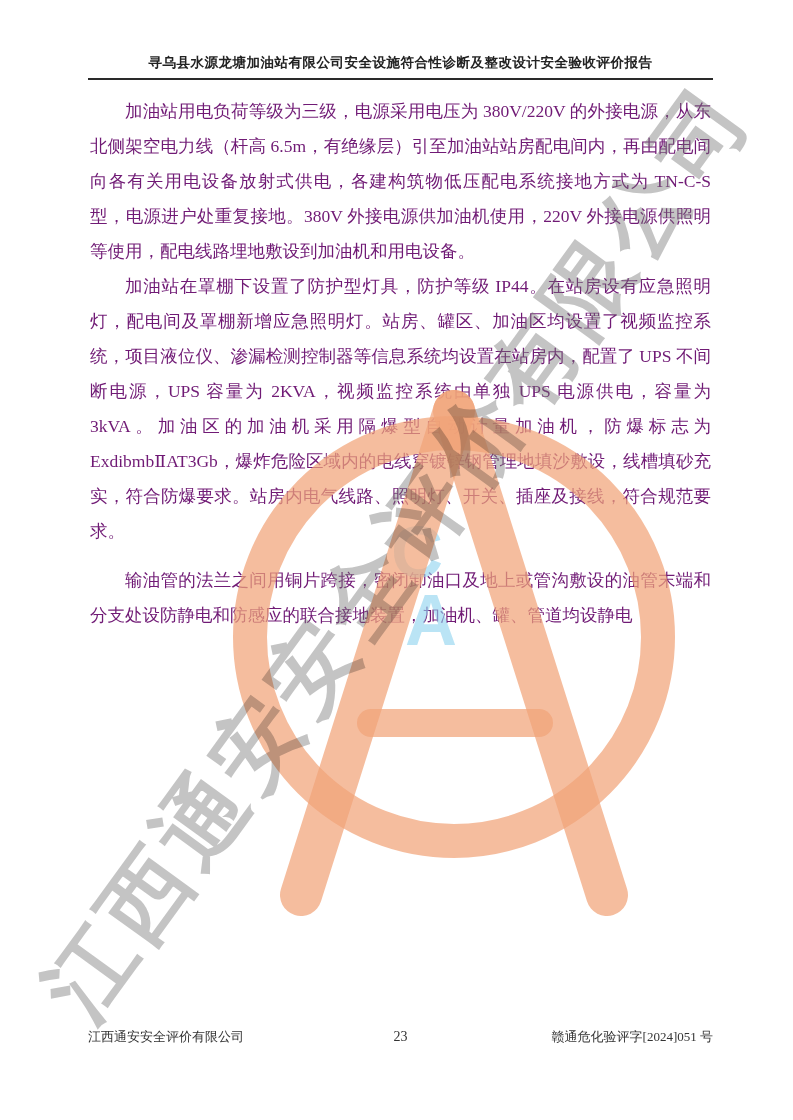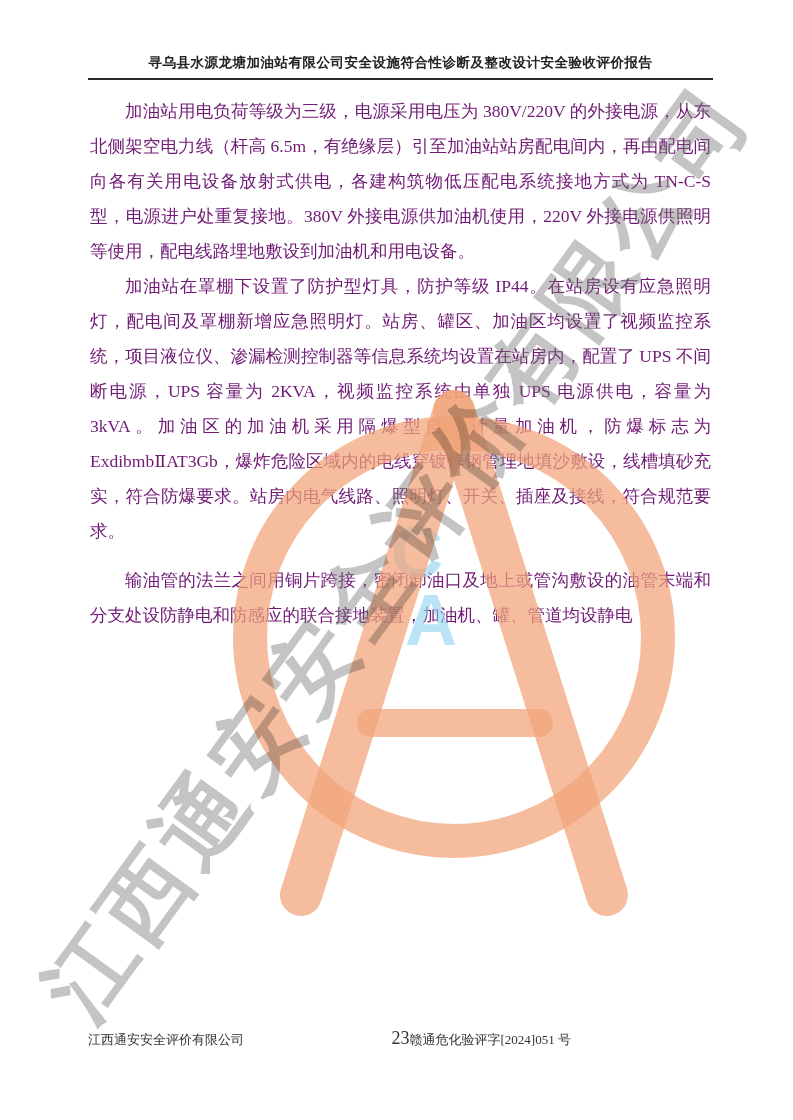--- a/index.html
+++ b/index.html
@@ -41,22 +41,22 @@
   }
   .para.gap{margin-top:14px;}
   
   .footer{
     position:absolute;left:88px;right:80px;top:1028px;
     display:flex;align-items:baseline;
     font-size:13px;color:#333;
     z-index:2;
   }
   .footer-left{flex:1;text-align:left;}
-  .footer-center{flex:0 0 auto;text-align:center;font-size:18px;}
-  .footer-right{flex:1;}
+  .footer-center{flex:0 0 auto;text-align:center;font-size:14px;}
+  .footer-right{flex:1;text-align:right;}
   
   .watermark-layer{
     position:absolute;inset:0;z-index:3;
     pointer-events:none;
   }
   .wm-logo{
     position:absolute;left:233px;top:315px;
     mix-blend-mode:multiply;
   }
   .wm-diagonal{

